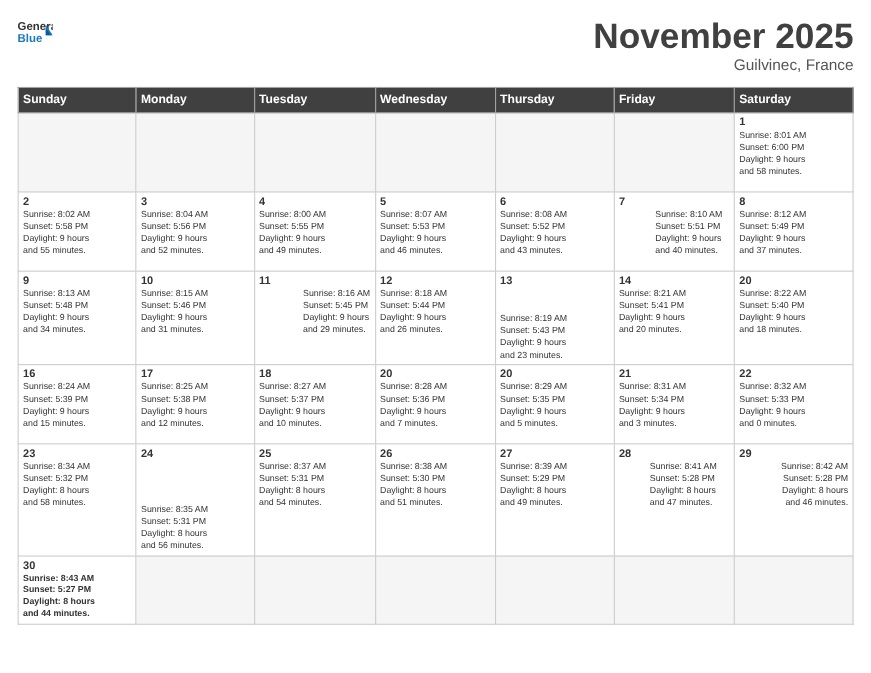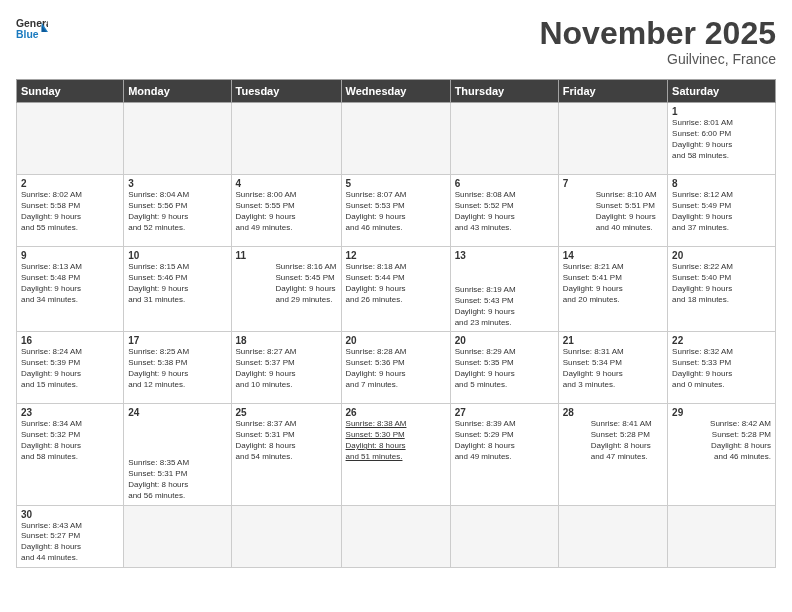--- a/index.html
+++ b/index.html
@@ -306,21 +306,21 @@
           </td>
           <td>
             <span class="day-number">25</span>
             <div class="day-info" style="white-space: pre-line;">Sunrise: 8:37 AM
 Sunset: 5:31 PM
 Daylight: 8 hours
 and 54 minutes.</div>
           </td>
           <td>
             <span class="day-number">26</span>
-            <div class="day-info" style="white-space: pre-line; text-decoration: underline;">Sunrise: 8:38 AM
+            <div class="day-info" style="white-space: pre-line;">Sunrise: 8:38 AM
 Sunset: 5:30 PM
 Daylight: 8 hours
 and 51 minutes.</div>
           </td>
           <td>
             <span class="day-number">27</span>
             <div class="day-info" style="white-space: pre-line;">Sunrise: 8:39 AM
 Sunset: 5:29 PM
 Daylight: 8 hours
 and 49 minutes.</div>
@@ -336,21 +336,21 @@
             <span class="day-number">29</span>
             <div class="day-info" style="white-space: pre-line; text-align: right;">Sunrise: 8:42 AM
 Sunset: 5:28 PM
 Daylight: 8 hours
 and 46 minutes.</div>
           </td>
         </tr>
         <tr>
           <td class="last-row" style="height: 62px;">
             <span class="day-number">30</span>
-            <div class="day-info" style="white-space: pre-line;">Sunrise: 8:43 AM
+            <div class="day-info" style="white-space: pre-line; font-weight: bold;">Sunrise: 8:43 AM
 Sunset: 5:27 PM
 Daylight: 8 hours
 and 44 minutes.</div>
           </td>
           <td class="empty last-row" style="height: 62px;"></td>
           <td class="empty last-row" style="height: 62px;"></td>
           <td class="empty last-row" style="height: 62px;"></td>
           <td class="empty last-row" style="height: 62px;"></td>
           <td class="empty last-row" style="height: 62px;"></td>
           <td class="empty last-row" style="height: 62px;"></td>

